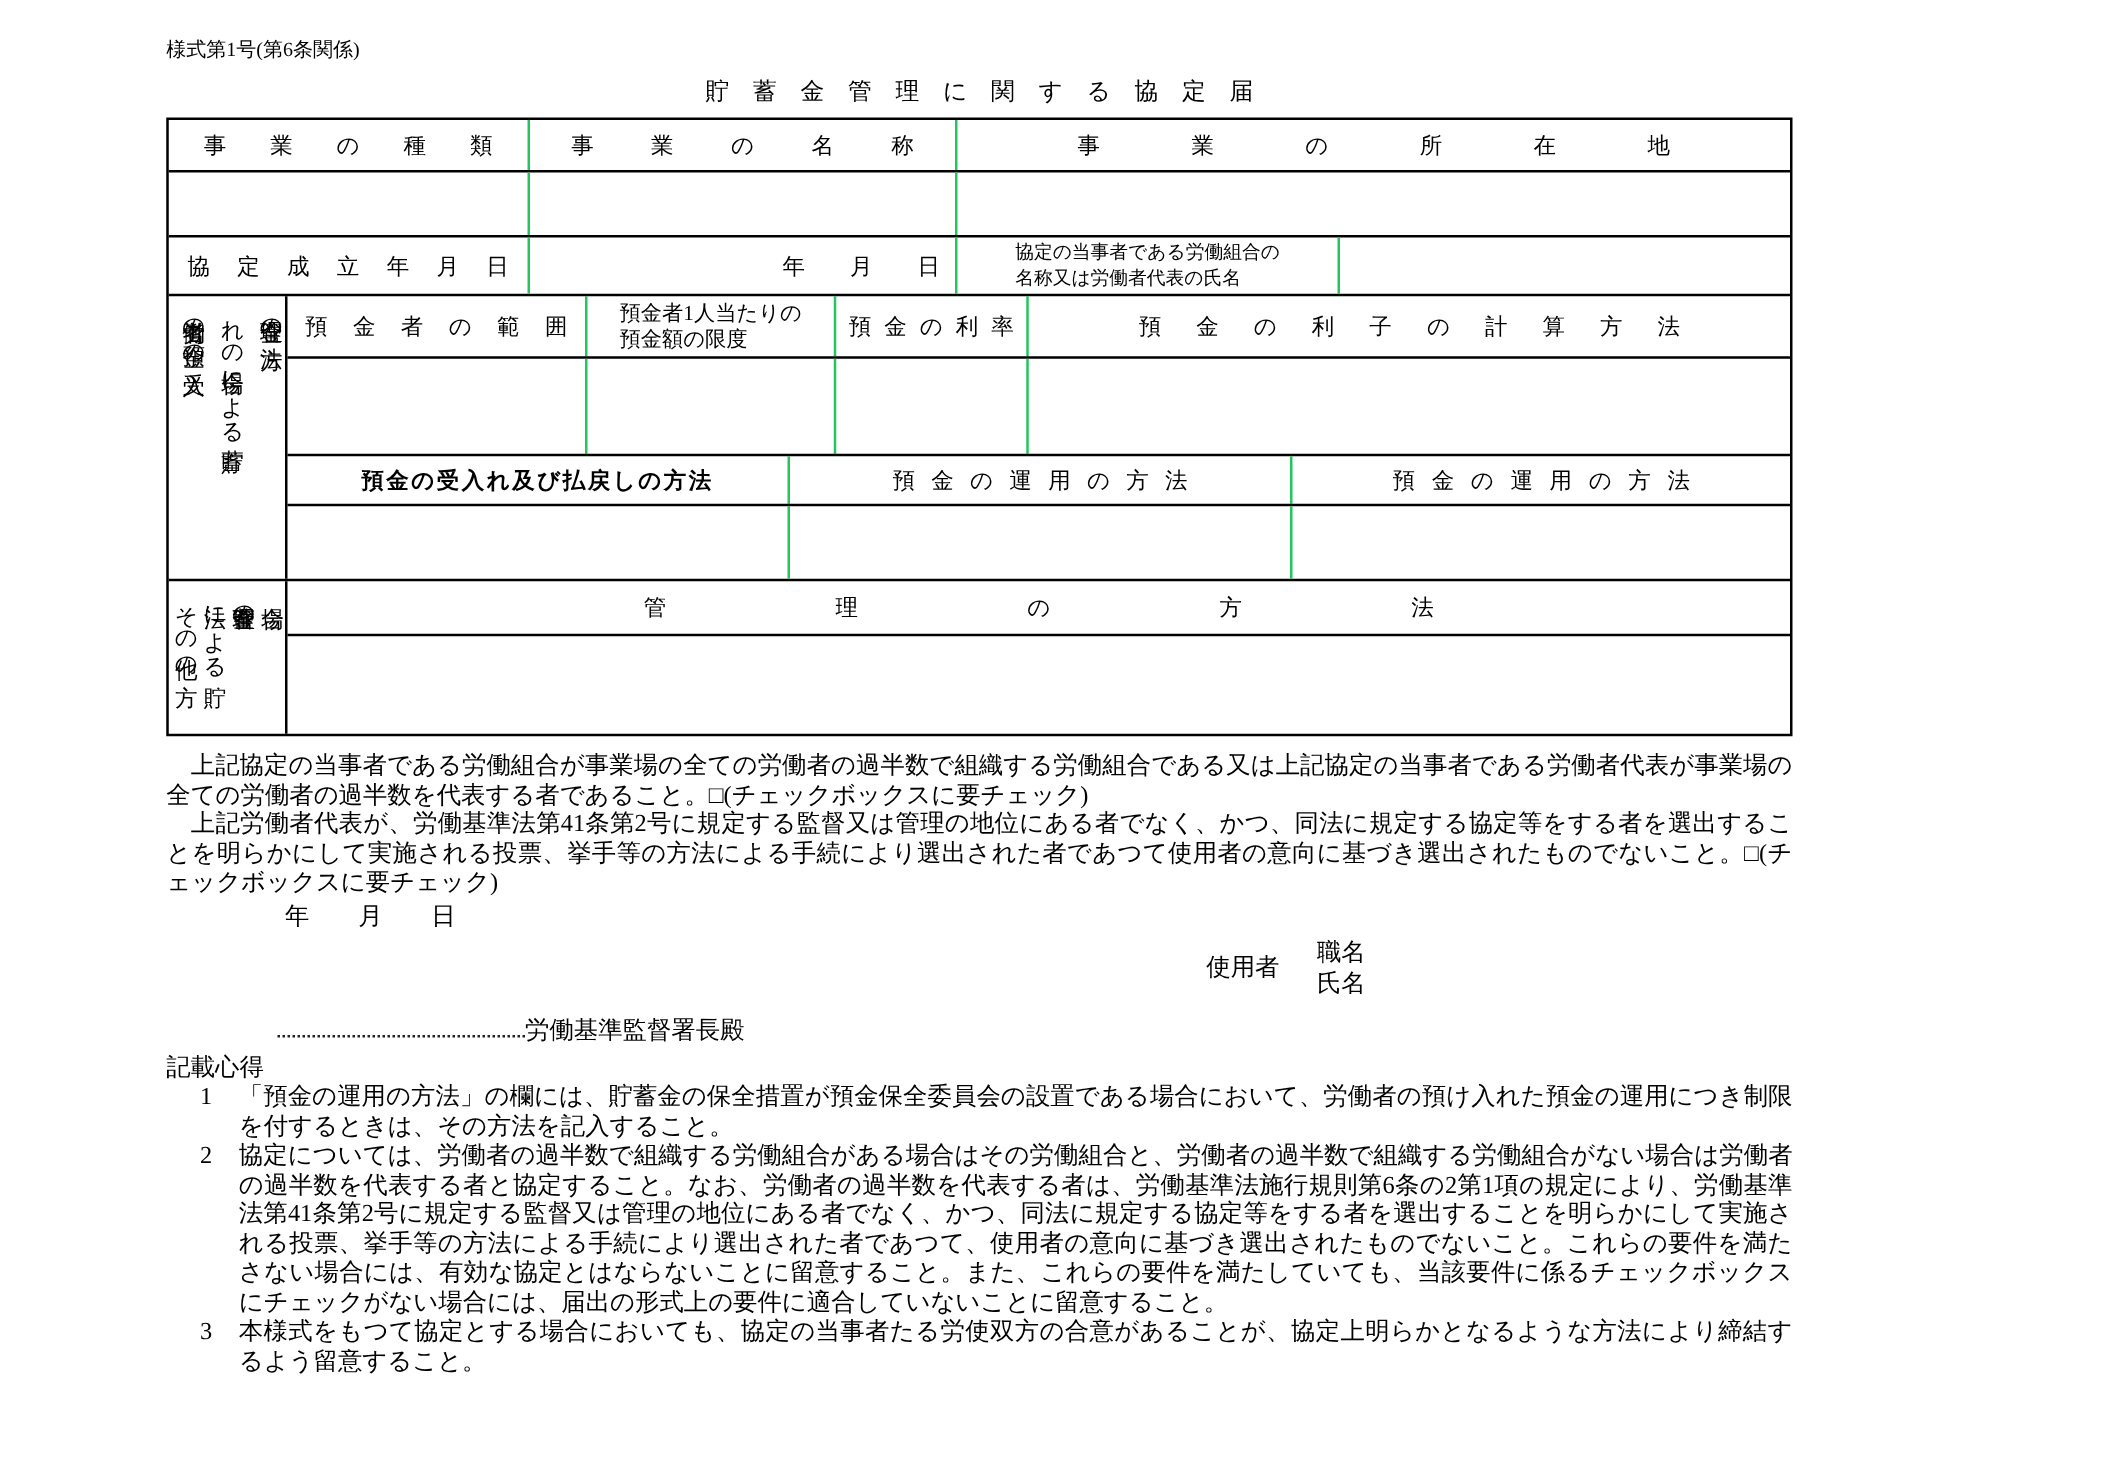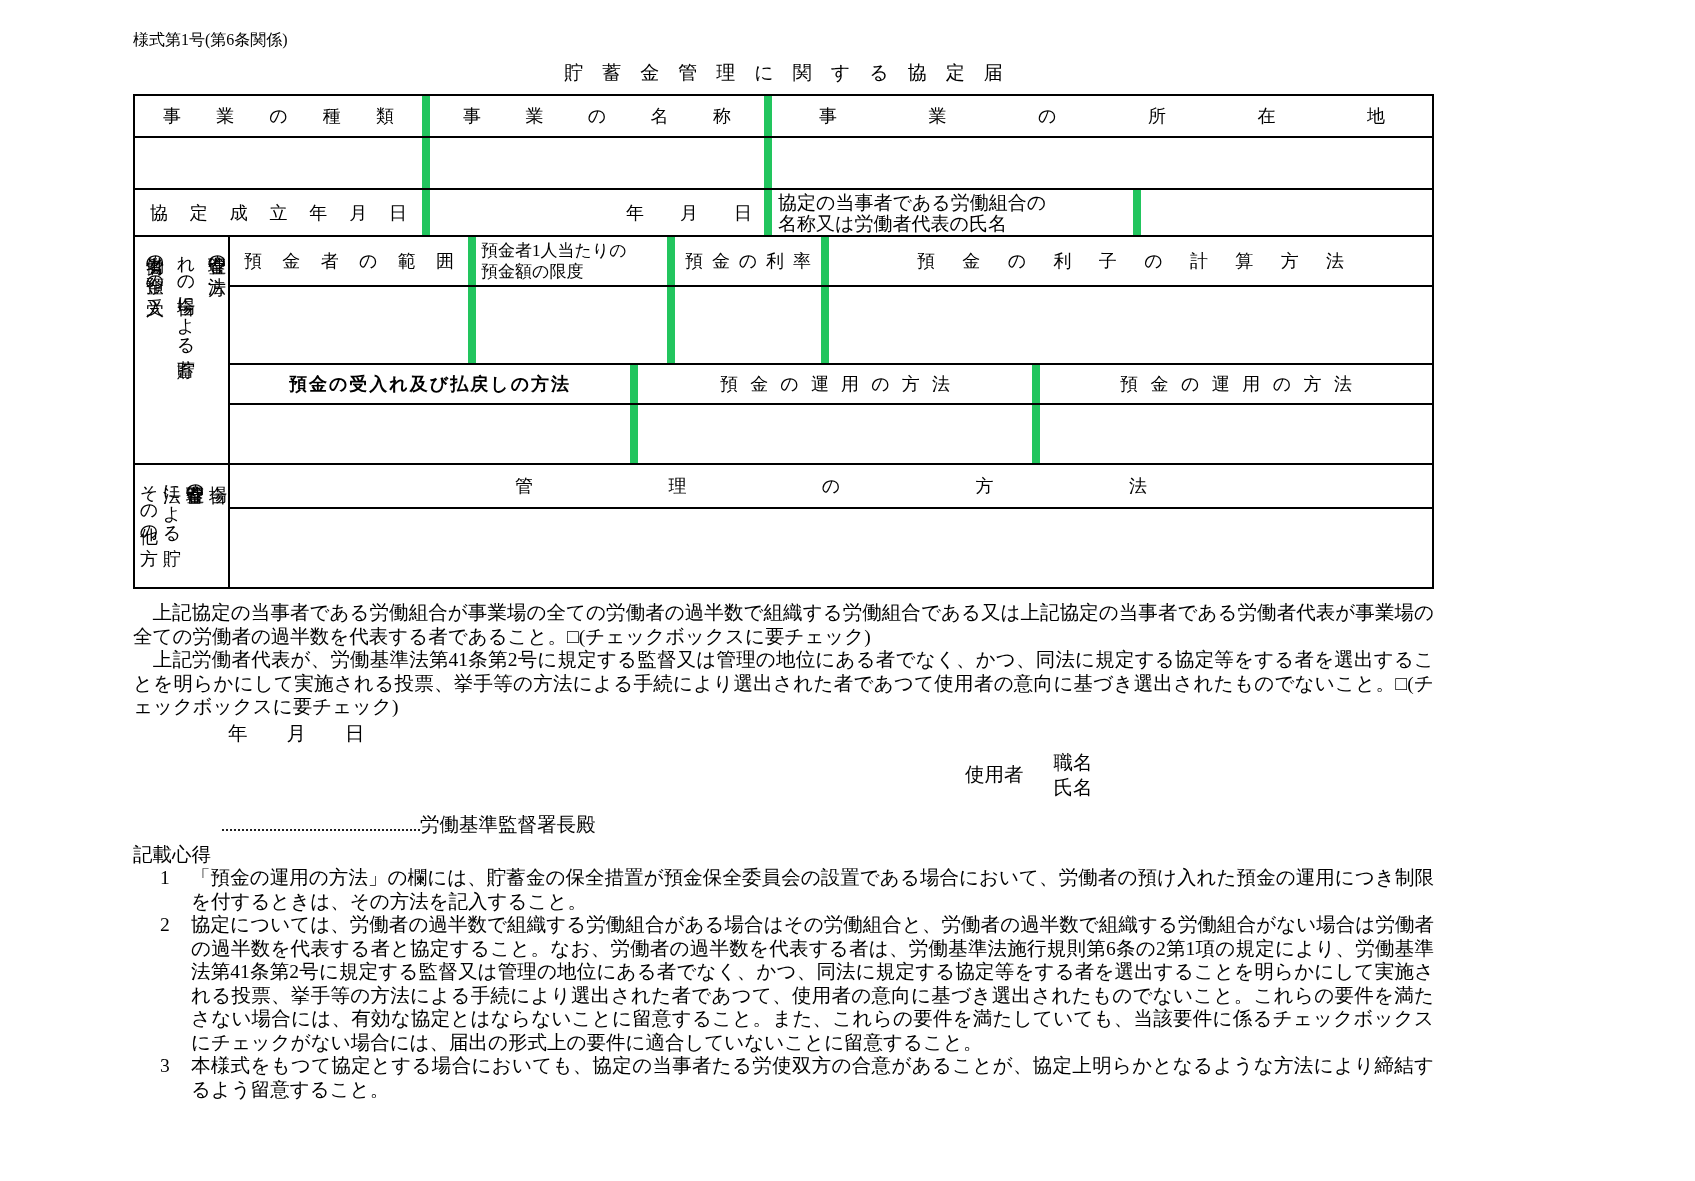--- a/index.html
+++ b/index.html
@@ -9,34 +9,34 @@
   .content { width: 1301px; margin-left: 133px; padding-top: 30px; }
 
   .form-number { font-size: 16px; }
   .form-title { margin-top: 9px; width: 100%; text-align: center; font-size: 19px; white-space: nowrap; }
 
   
   .tbl { margin-top: 8px; width: 100%; border: 2px solid #000; }
   .tbl > div + div { border-top: 2px solid #000; }
   .trow { display: flex; }
   .cell { display: flex; align-items: center; font-size: 18px; overflow: hidden; }
-  .cell + .cell { border-left: 8px solid #22c55e; }
+  .cell + .cell { border-left: 2px solid #22c55e; justify-content: center; }
   .jspan { display: block; width: 100%; text-align: justify; text-align-last: justify; text-justify: inter-ideograph; }
   .rt { display: block; width: 100%; text-align: right; }
   .ctr { justify-content: center; }
 
   .r1 { height: 40px; }
   .r2 { height: 52px; }
   .r3 { height: 47px; }
   .c-type  { width: 287px; padding: 15px 28px; }
   .c-name  { width: 342px; padding: 0 33px; }
-  .c-loc   { flex: 1; padding: 0 47px; }
+  .c-loc   { flex: 1; padding: 0 96px; }
   .c-adl   { width: 287px; padding: 0 15px; }
   .c-adv   { width: 342px; padding-right: 12px; }
-  .c-party { width: 369px; padding: 0 6px; font-size: 19px; line-height: 21px; white-space: pre-line; font-family: Liberation Serif, serif; }
+  .c-party { width: 306px; padding: 0 6px; font-size: 15px; line-height: 21px; white-space: pre-line; font-family: Liberation Serif, serif; }
   .c-pinput{ flex: 1; }
 
   .sec { display: flex; }
   .vhead { width: 95px; border-right: 2px solid #000; display: flex; align-items: flex-start; }
   .vtext { writing-mode: vertical-lr; white-space: pre-line; font-size: 18px; }
   .vt1 { line-height: 31px; padding: 6px 0 0 4px; }
   .vt2 { line-height: 23px; padding: 7px 0 0 2px; }
   .sec-body { flex: 1; display: flex; flex-direction: column; }
   .sec-body > .trow + .trow { border-top: 2px solid #000; }
 

